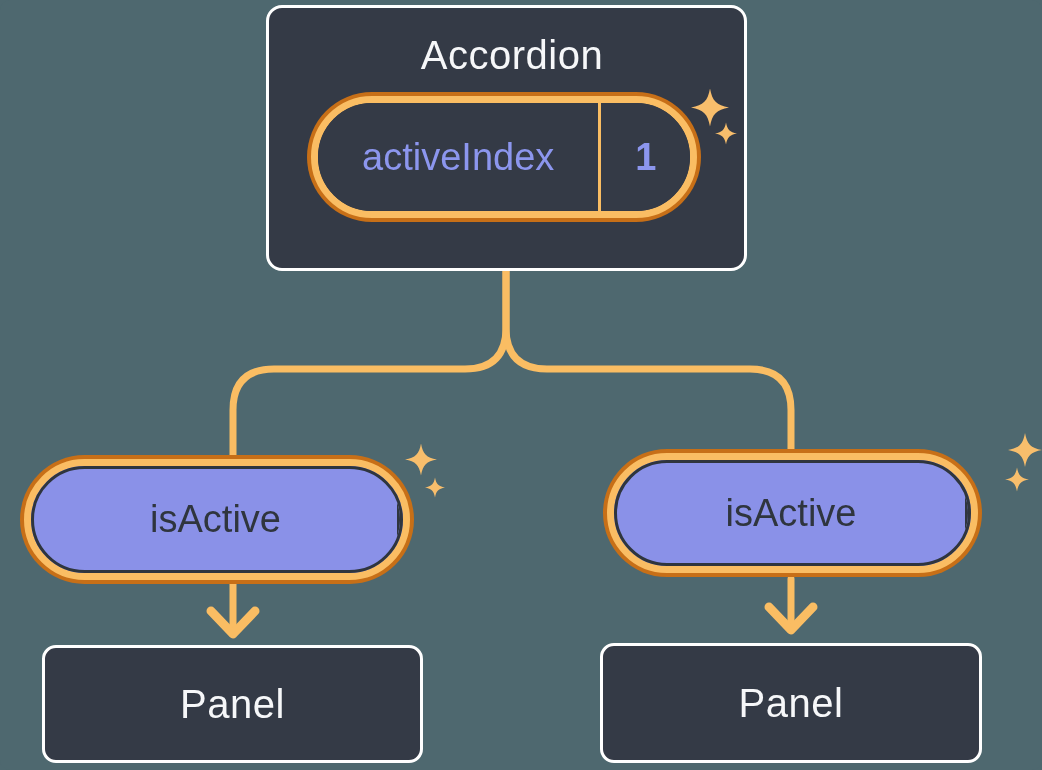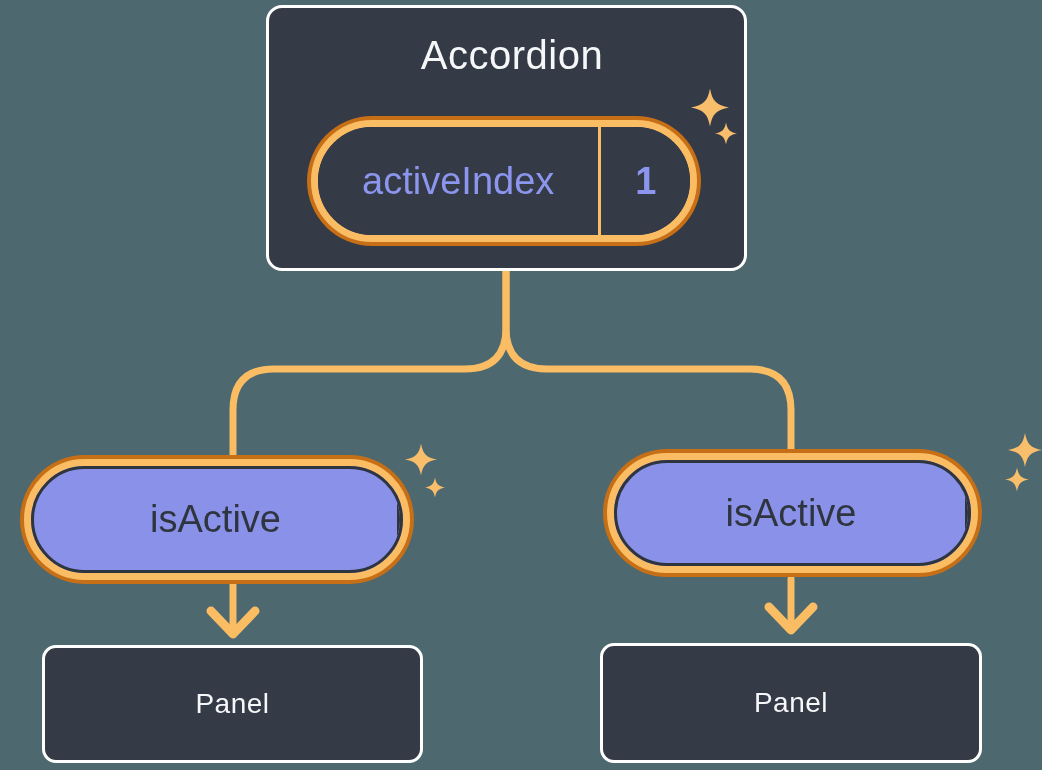--- a/index.html
+++ b/index.html
@@ -16,37 +16,37 @@
     background:#343A46; border:3px solid #FFFFFF;
     color:#F6F7F9;
   }
   .accordion-node { left:266px; top:5px; width:481px; height:266px; border-radius:16px; }
   .node-title {
     position:absolute; left:11px; right:0; top:25px; text-align:center;
     font-size:40px; font-weight:500; letter-spacing:0.5px; color:#F6F7F9;
   }
   .panel-node {
     display:flex; align-items:center; justify-content:center;
-    font-size:28px; font-weight:500; letter-spacing:0.5px; border-radius:14px;
+    font-size:40px; font-weight:500; letter-spacing:0.5px; border-radius:14px;
   }
   .panel-left  { left:42px;  top:645px; width:381px; height:118px; }
   .panel-right { left:600px; top:643px; width:382px; height:120px; }
 
   
   .pill {
     position:absolute; box-sizing:border-box;
     border:7px solid #FABD63; border-radius:999px;
     box-shadow:0 0 0 4px #C76F17;
     display:flex; align-items:stretch;
   }
   .pill-body {
     flex:1; display:flex; align-items:stretch;
     border-radius:999px; overflow:hidden; box-sizing:border-box;
   }
-  .state-pill { left:311px; top:120px; width:386px; height:122px; background:#343A46; }
+  .state-pill { left:311px; top:96px; width:386px; height:122px; background:#343A46; }
   .state-pill .pill-body { background:#343A46; }
   .state-pill .seg { color:#8C96EE; }
   .state-pill .divider { background:#FABD63; }
 
   .prop-pill { background:#8A91E8; }
   .prop-pill .pill-body { border:3px solid #2F353E; background:#8A91E8; }
   .prop-pill .seg { color:#2F353E; }
   .prop-pill .divider { background:#2F353E; }
   .prop-pill-left  { left:24px;  top:459px; width:386px; height:121px; }
   .prop-pill-right { left:607px; top:453px; width:371px; height:120px; }

